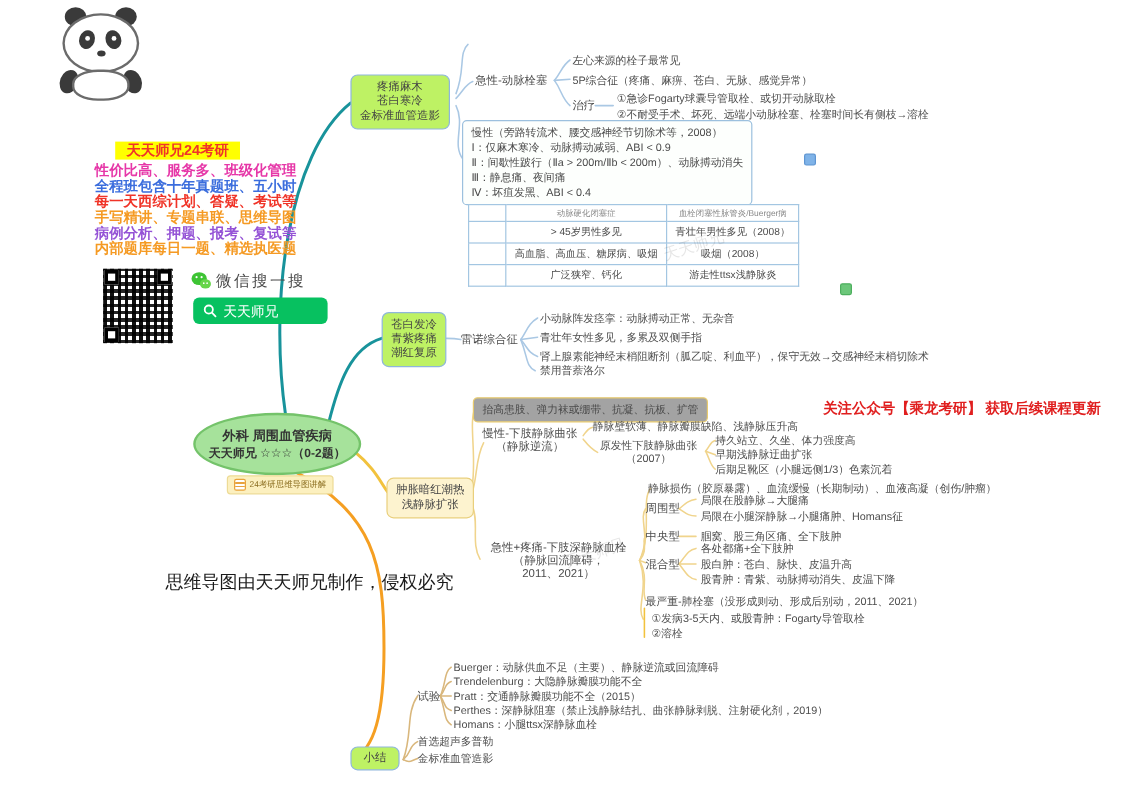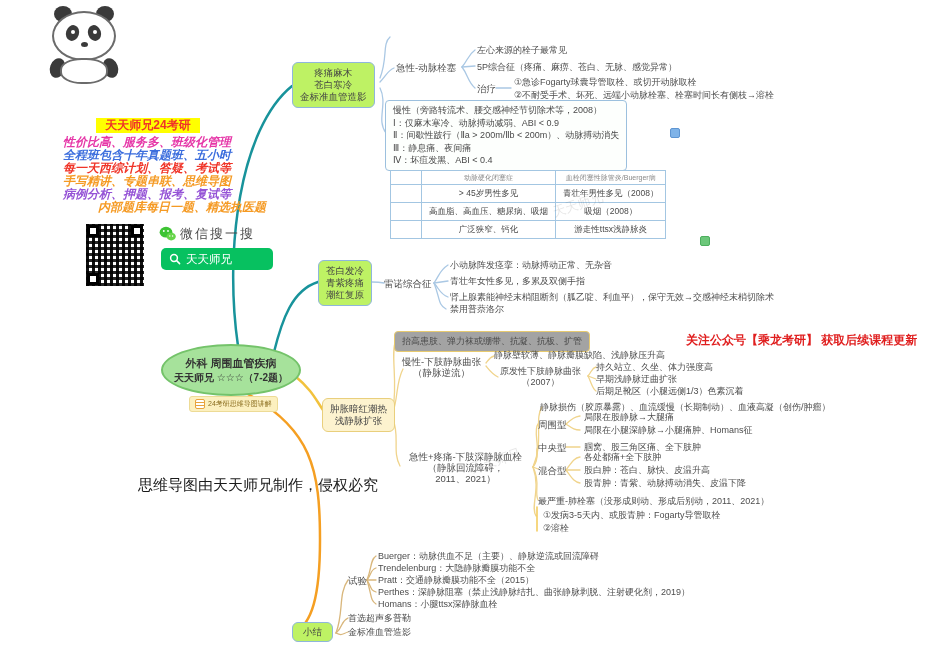--- a/index.html
+++ b/index.html
@@ -40,24 +40,24 @@
   
   table.cmp{position:absolute;left:390px;top:170px;border-collapse:collapse;background:#fff;
         font-size:8.5px;color:#4a4a4a;}
   table.cmp td,table.cmp th{border:1px solid #a3c6e2;padding:2.5px 7px;text-align:center;white-space:nowrap;}
   table.cmp th{font-size:7px;font-weight:normal;color:#888;padding:1.5px 7px;}
   table.cmp .spacer{width:16px;}
 
   
   .promo-title{position:absolute;left:96px;top:118px;width:104px;text-align:center;
         background:#ffff00;color:#f03428;font-size:12px;font-weight:bold;line-height:15px;}
-  .promo-line{position:absolute;left:28px;width:238px;text-align:center;font-size:12px;
-        font-weight:bold;white-space:nowrap;line-height:13px;font-style:italic;}
+  .promo-line{position:absolute;left:44px;width:238px;text-align:center;font-size:12px;
+        font-weight:bold;white-space:nowrap;line-height:13px;}
   .pl0{color:#e637a8;} .pl1{color:#3b6ddd;} .pl2{color:#f03428;}
-  .pl3{color:#f59a23;} .pl4{color:#9553d6;} .pl5{color:#f59a23;text-align:right;}
+  .pl3{color:#f59a23;} .pl4{color:#9553d6;} .pl5{color:#f59a23;}
 
   
   .wx-row{position:absolute;left:159px;top:225px;display:flex;align-items:center;gap:4px;
         font-size:13px;color:#4a4a4a;letter-spacing:2px;text-align:center;}
   .search-pill{position:absolute;left:161px;top:248px;width:112px;height:22px;background:#07c160;
         border-radius:5px;display:flex;align-items:center;gap:5px;padding-left:8px;box-sizing:border-box;
         color:#fff;font-size:11.5px;}
   
   .qr{position:absolute;left:86px;top:224px;width:58px;height:62px;background:
         repeating-linear-gradient(0deg,rgba(0,0,0,.85) 0 3px,transparent 3px 6px),
@@ -196,21 +196,21 @@
       <svg width="12" height="12" viewBox="0 0 12 12">
         <circle cx="5" cy="5" r="3.4" stroke="#fff" stroke-width="1.5" fill="none"></circle>
         <line x1="7.6" y1="7.6" x2="10.6" y2="10.6" stroke="#fff" stroke-width="1.5" stroke-linecap="round"></line>
       </svg>
     </span>
     <span>天天师兄</span>
   </div>
 
   <div class="root">
     <div class="r1">外科 周围血管疾病</div>
-    <div class="r2">天天师兄 ☆☆☆（7-2题）</div>
+    <div class="r2">天天师兄 ☆☆☆（0-2题）</div>
   </div>
   <div class="root-tag">
     <span class="note-ic"></span>
     <span>24考研思维导图讲解</span>
   </div>
 
   <div class="node blue" style="left:292px;top:62px">
     <div>疼痛麻木</div>
     <div>苍白寒冷</div>
     <div>金标准血管造影</div>

